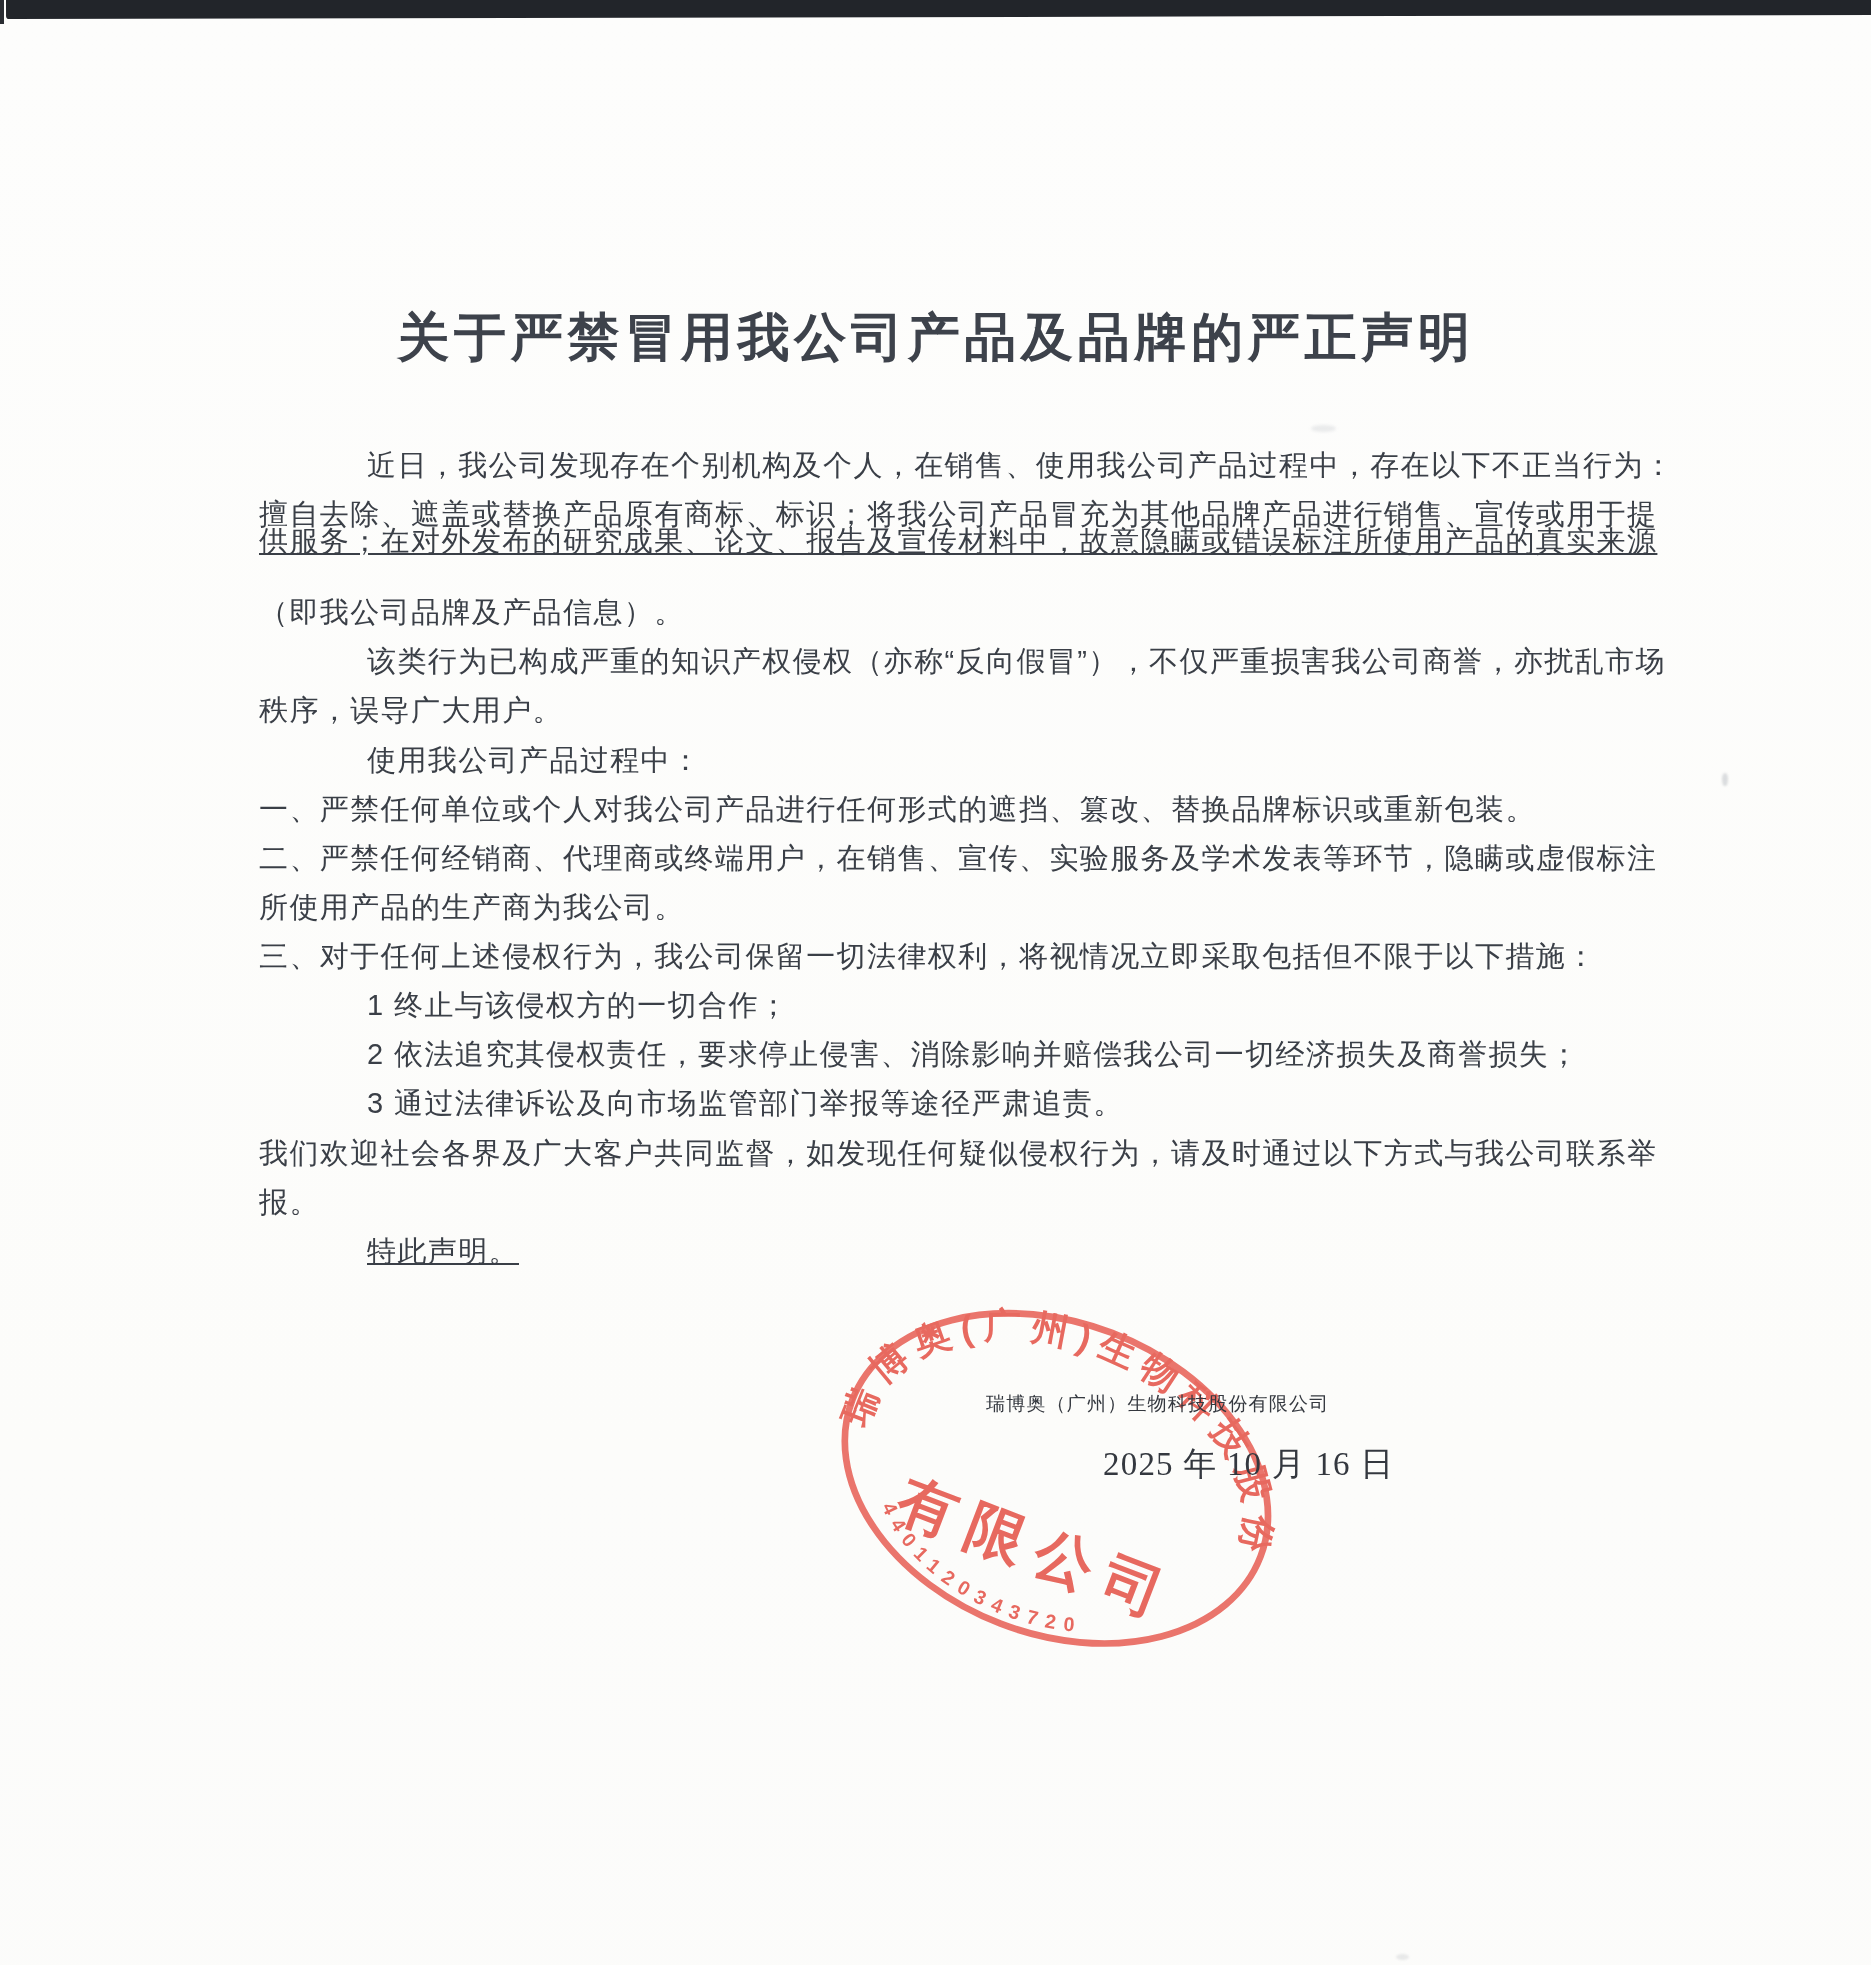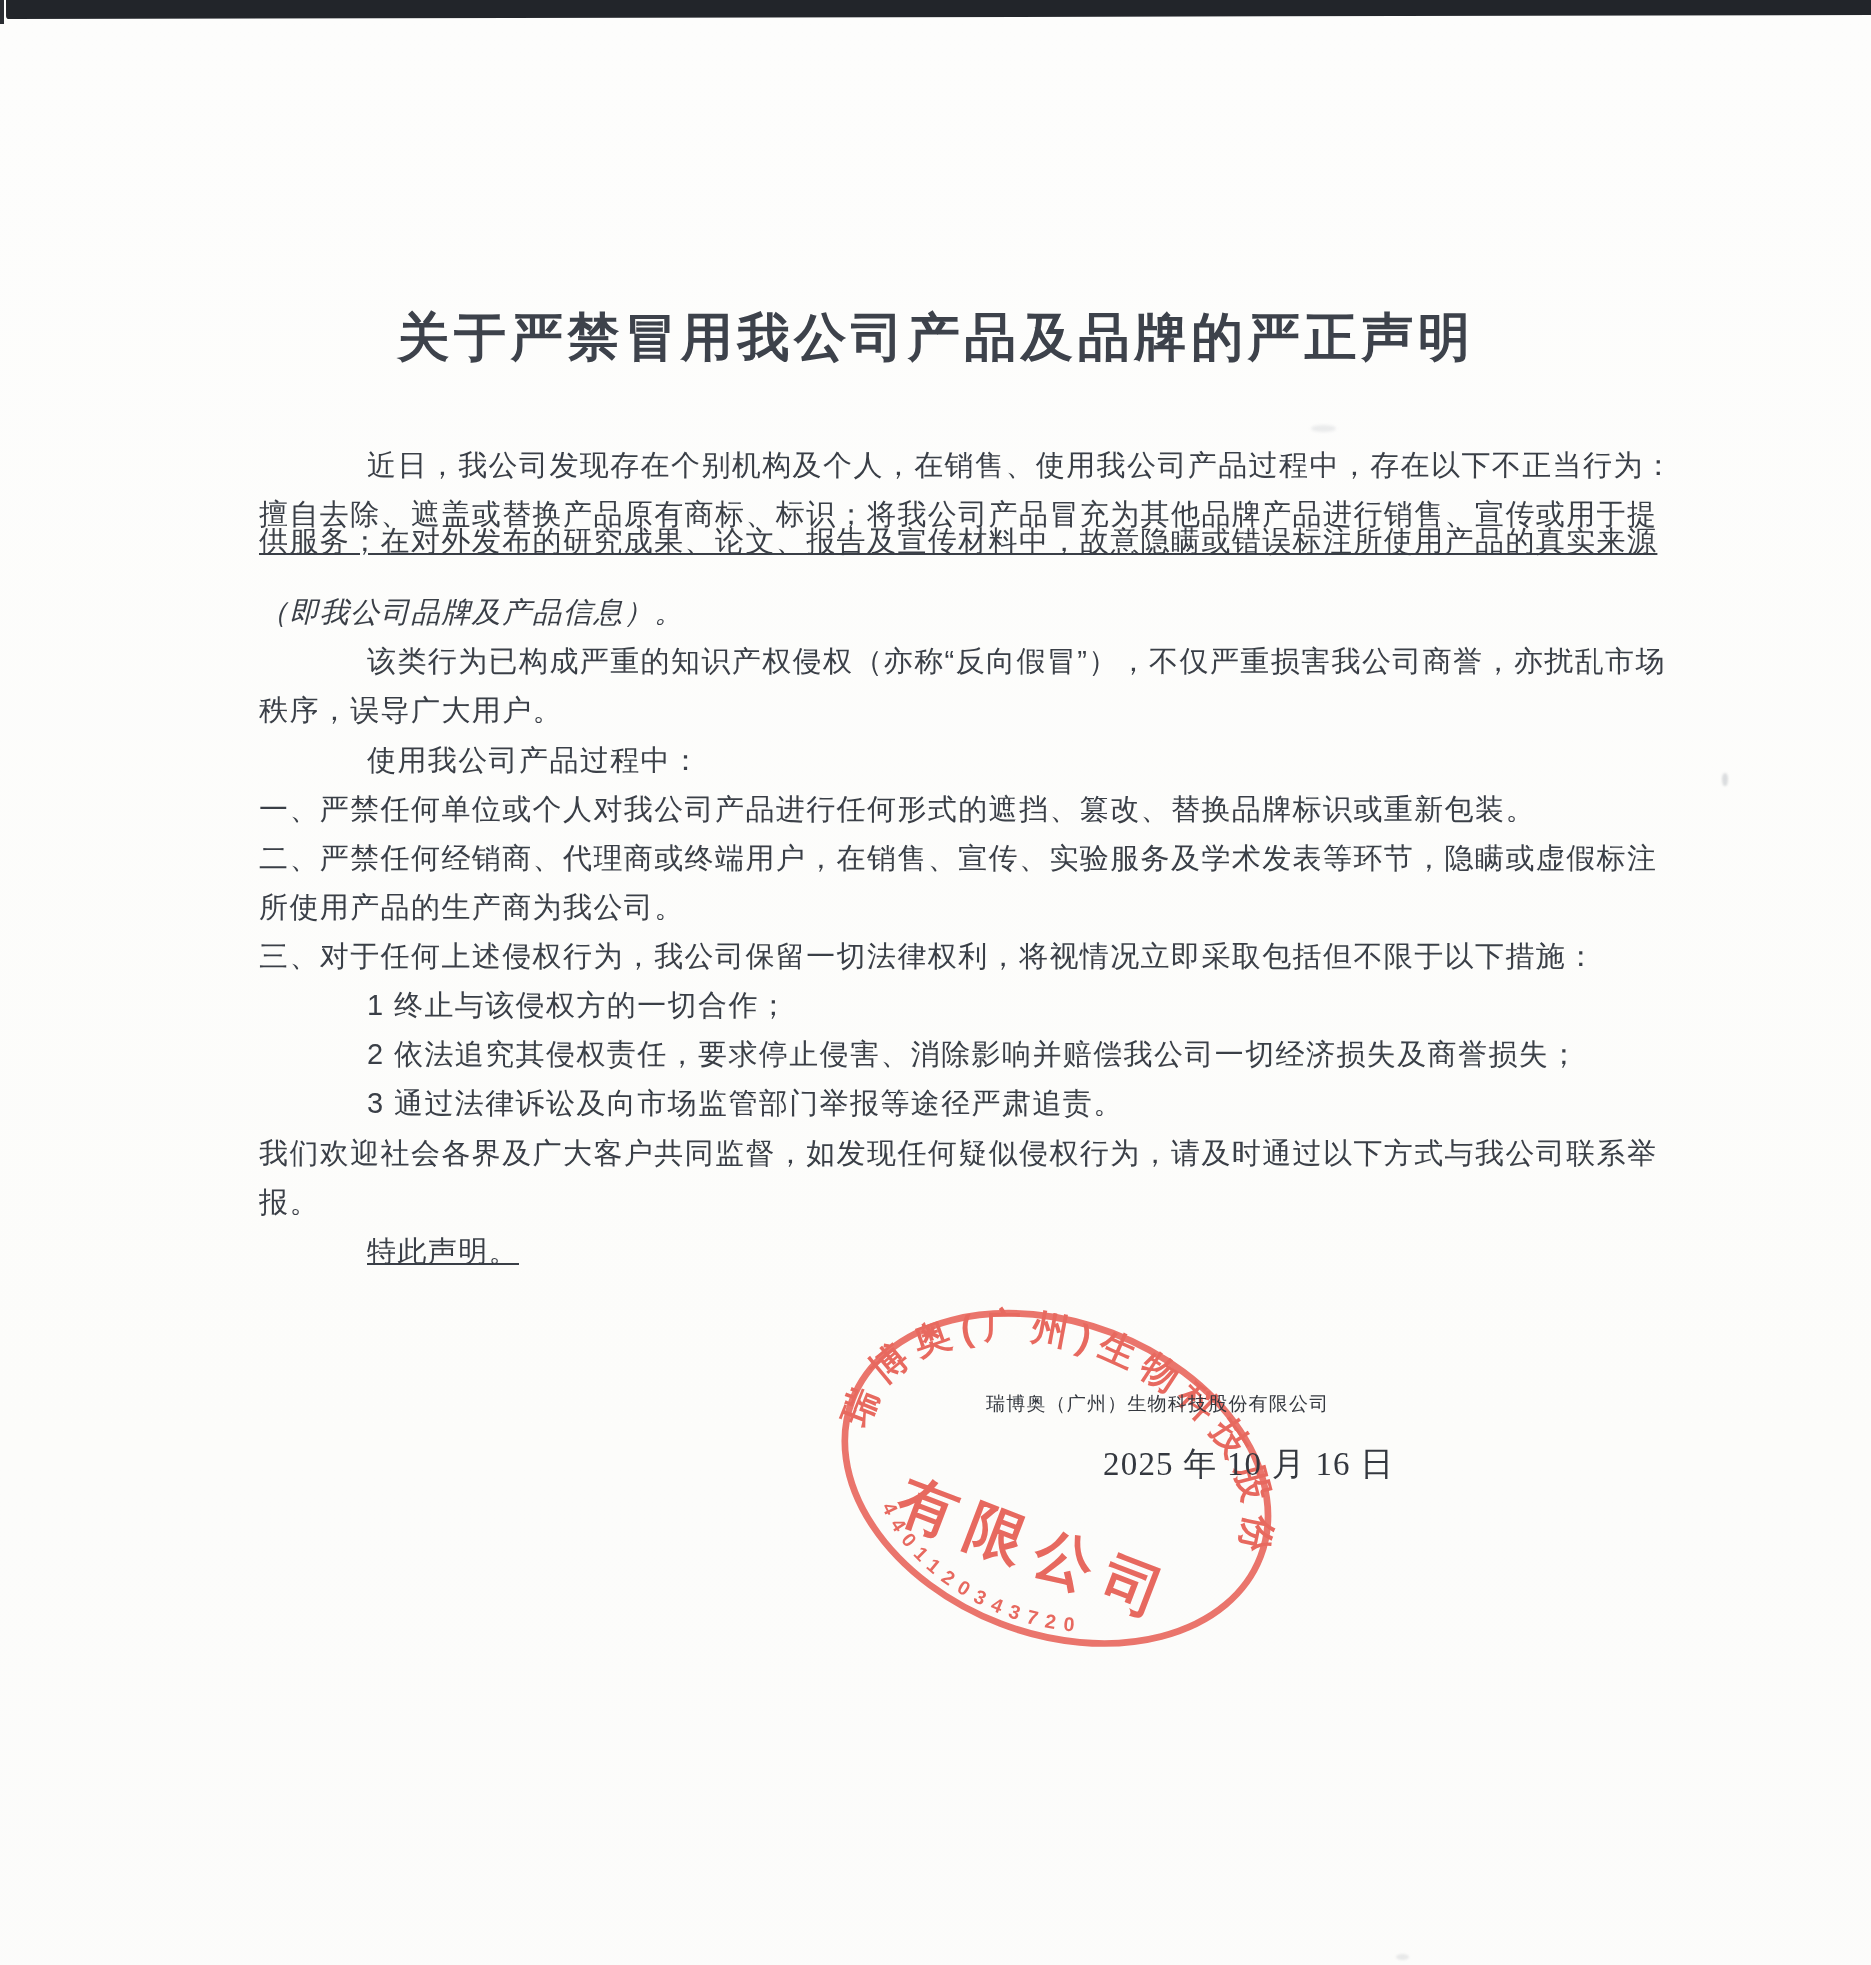--- a/index.html
+++ b/index.html
@@ -46,21 +46,21 @@
 <div class="page">
 
   <div class="scan-bar"></div>
   <div class="scan-bar-corner"></div>
 
   <div class="doc-title">关于严禁冒用我公司产品及品牌的严正声明</div>
 
   <div class="line l-indent" style="top:451px;">近日，我公司发现存在个别机构及个人，在销售、使用我公司产品过程中，存在以下不正当行为：</div>
   <div class="line l-margin" style="top:500px;">擅自去除、遮盖或替换产品原有商标、标识；将我公司产品冒充为其他品牌产品进行销售、宣传或用于提</div>
   <div class="line l-margin" style="top:527px;text-decoration:underline;">供服务；在对外发布的研究成果、论文、报告及宣传材料中，故意隐瞒或错误标注所使用产品的真实来源</div>
-  <div class="line l-margin" style="top:598px;font-style:italic;">（即我公司品牌及产品信息）。</div>
+  <div class="line l-margin" style="top:598px;">（即我公司品牌及产品信息）。</div>
   <div class="line l-indent" style="top:647px;">该类行为已构成严重的知识产权侵权（亦称“反向假冒”），不仅严重损害我公司商誉，亦扰乱市场</div>
   <div class="line l-margin" style="top:696px;">秩序，误导广大用户。</div>
   <div class="line l-indent" style="top:746px;">使用我公司产品过程中：</div>
   <div class="line l-margin" style="top:795px;">一、严禁任何单位或个人对我公司产品进行任何形式的遮挡、篡改、替换品牌标识或重新包装。</div>
   <div class="line l-margin" style="top:844px;">二、严禁任何经销商、代理商或终端用户，在销售、宣传、实验服务及学术发表等环节，隐瞒或虚假标注</div>
   <div class="line l-margin" style="top:893px;">所使用产品的生产商为我公司。</div>
   <div class="line l-margin" style="top:942px;">三、对于任何上述侵权行为，我公司保留一切法律权利，将视情况立即采取包括但不限于以下措施：</div>
   <div class="line l-indent" style="top:991px;">1  终止与该侵权方的一切合作；</div>
   <div class="line l-indent" style="top:1040px;">2  依法追究其侵权责任，要求停止侵害、消除影响并赔偿我公司一切经济损失及商誉损失；</div>
   <div class="line l-indent" style="top:1089px;">3  通过法律诉讼及向市场监管部门举报等途径严肃追责。</div>

